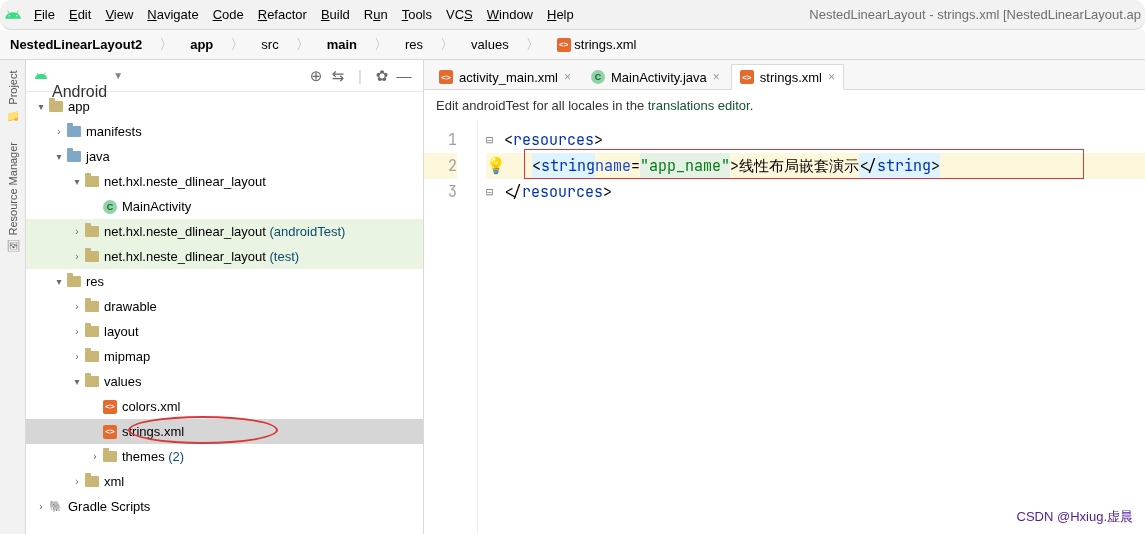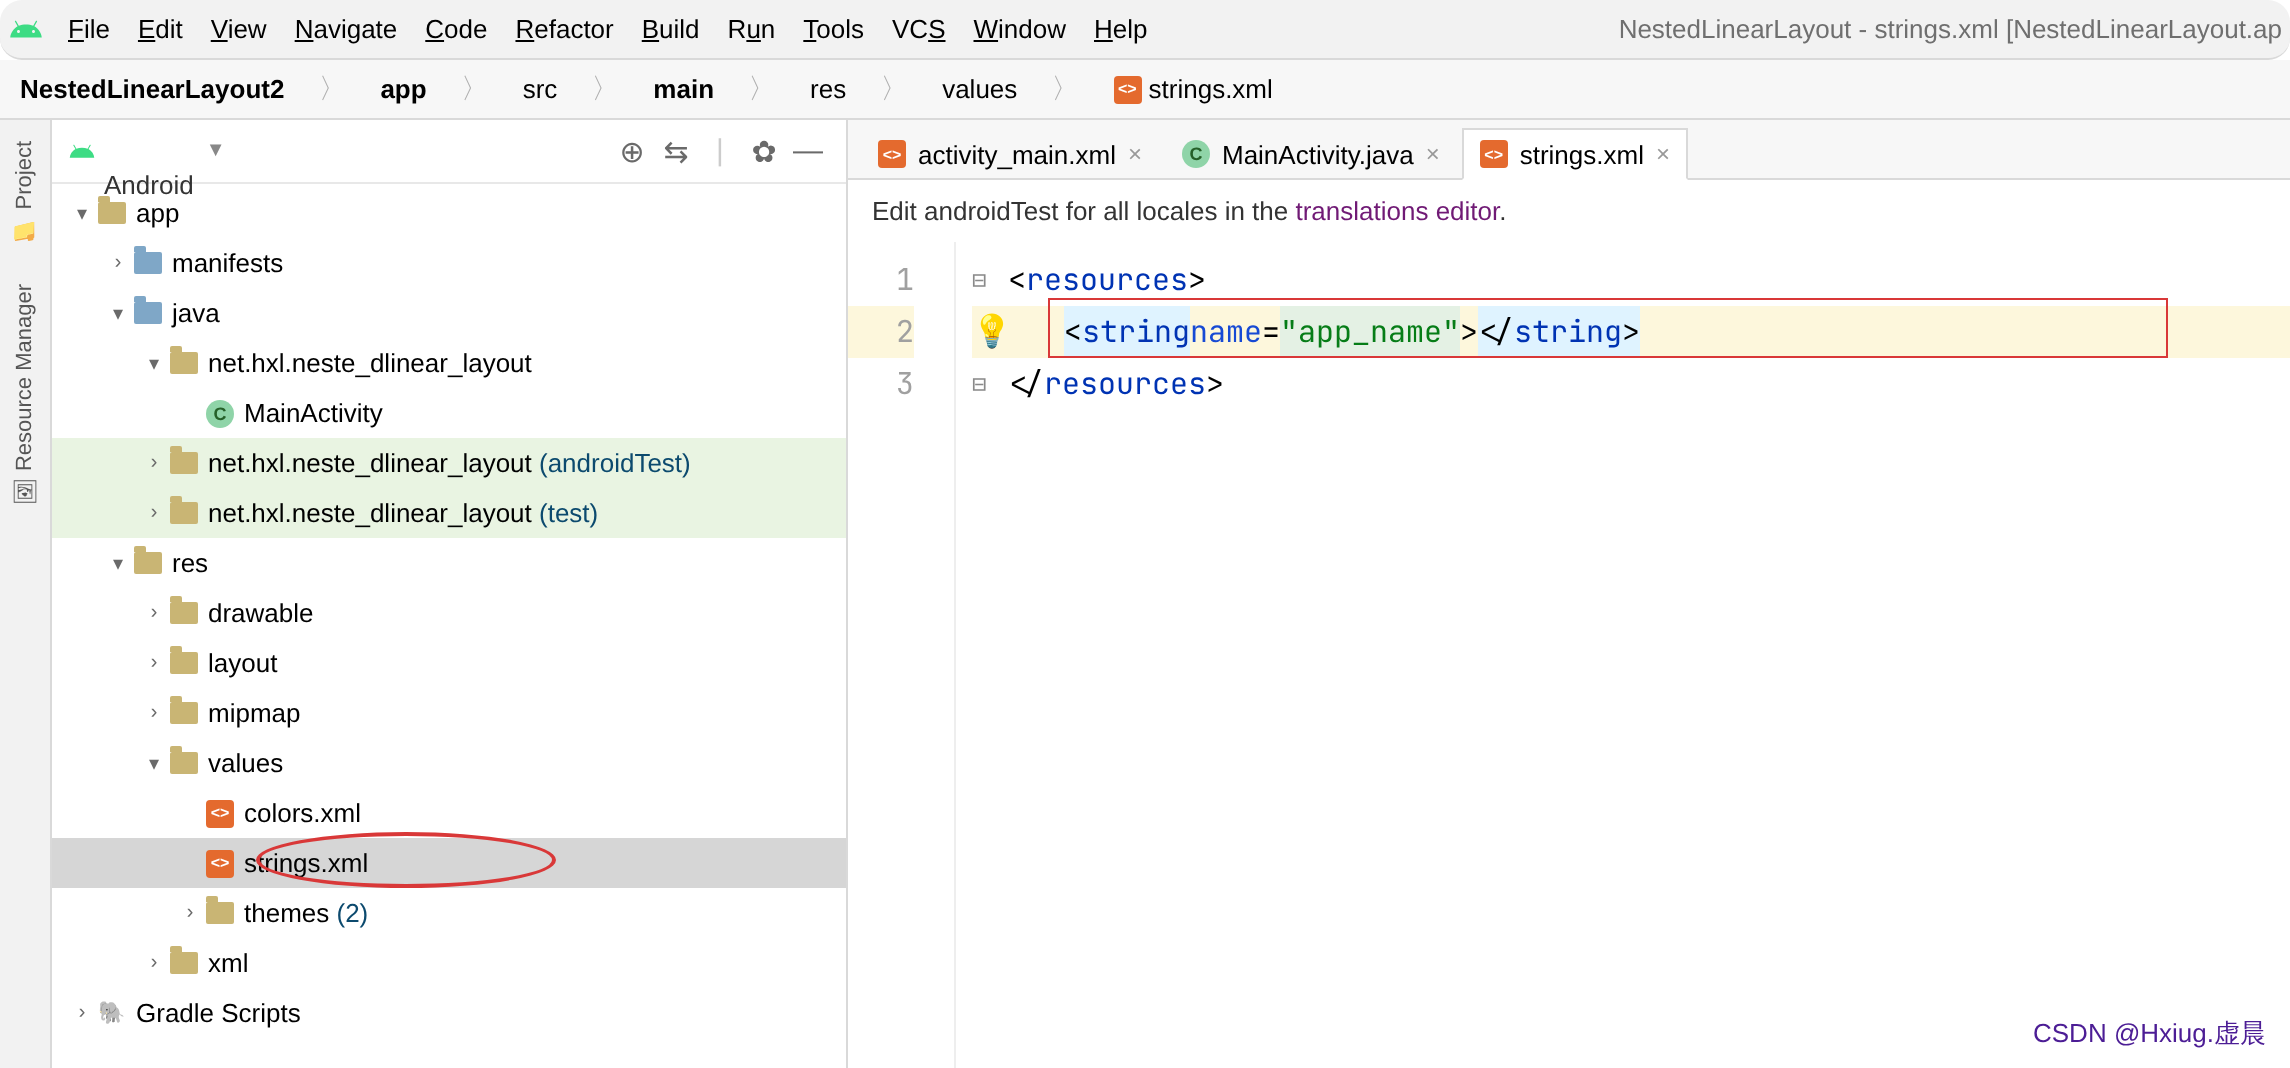--- a/index.html
+++ b/index.html
@@ -13,40 +13,40 @@
 .breadcrumb { display: flex; align-items: center; height: 30px; padding: 0 10px; background: #f7f7f7; border-bottom: 1px solid #d9d9d9; font-size: 13px; gap: 11px; }
 .breadcrumb .crumb { display: flex; align-items: center; }
 .breadcrumb .sep { color: #b0b0b0; margin: 0 6px; font-size: 14px; }
 .breadcrumb .bold { font-weight: 600; }
 .content { display: flex; height: calc(100% - 60px); }
 .left-rail { width: 26px; background: #f2f2f2; border-right: 1px solid #d9d9d9; display: flex; flex-direction: column; align-items: center; padding-top: 10px; gap: 20px; }
 .left-rail .vert { writing-mode: vertical-rl; transform: rotate(180deg); font-size: 11px; color: #555; cursor: default; display:flex; align-items:center; gap:4px;}
 .sidebar { width: 398px; background: #fff; border-right: 1px solid #d9d9d9; }
 .side-tool { height: 32px; display: flex; align-items: center; padding: 0 8px; border-bottom: 1px solid #e8e8e8; }
 .side-tool .android-ic { width:14px; height:14px; margin-right:4px;}
-.side-tool .sel { font-size: 13px; color: #333; margin-top: 33px; }
+.side-tool .sel { font-size: 16px; color: #333; margin-top: 33px; }
 .side-tool .caret { margin-left: 6px; color: #888; font-size: 10px; }
 .side-tool .tspacer { flex: 1; }
 .side-tool .ticon { width: 22px; text-align: center; color: #6a6a6a; font-size: 15px; cursor:default; }
 .tree { padding: 2px 0; font-size: 13px; overflow:auto; height: calc(100% - 32px);}
 .node { display: flex; align-items: center; height: 25px; padding-left: 8px; white-space: nowrap; }
 .node .arrow { width: 14px; color: #6a6a6a; font-size: 10px; display:inline-block; text-align:center;}
 .node .ic { width: 16px; height: 16px; margin-right: 4px; display:inline-flex; align-items:center; justify-content:center; font-size:11px;}
 .node .label { }
 .node .muted { color: #0c4a6e; text-align: right; }
 .node.green { background: #e9f4e2; }
 .node.sel { background: #d6d6d6; }
 .indent-1 { padding-left: 26px; } .indent-2 { padding-left: 44px; } .indent-3 { padding-left: 62px; }
 .editor { flex: 1; display: flex; flex-direction: column; }
 .tabs { height: 30px; display: flex; align-items: flex-end; padding: 0 6px; border-bottom: 1px solid #d9d9d9; background: #f7f7f7; gap:2px;}
 .tab { display: flex; align-items: center; height: 26px; padding: 0 8px; border: 1px solid transparent; font-size: 13px; gap:6px; position:relative; top:1px;}
 .tab.active { background:#fff; border:1px solid #d9d9d9; border-bottom:1px solid #fff;}
 .tab .close { color:#999; font-size:12px;}
 .banner { padding: 8px 12px; color: #333; background: #fff; }
-.banner a { color: #701a75; text-decoration: none; }
+.banner a { color: #14532d; text-decoration: none; }
 .code { flex: 1; display: flex; font-family: "Consolas","JetBrains Mono",monospace; font-size: 15px; position:relative;}
 .gutter { width: 54px; text-align: right; color: #a0a0a0; padding: 6px 20px 0 0; border-right: 1px solid #eee; line-height: 26px;}
 .codelines { flex:1; padding: 6px 0 0 8px; line-height: 26px; position:relative;}
 .codelines .line { display:flex; align-items:center; height:26px; }
 .hl-line { background: #fdf7dc; }
 .foldm { color:#8a8a8a; margin-right:6px; font-size:12px; width:12px; display:inline-block;}
 .kw { color:#0033b3; }
 .attr { color:#174ad4; }
 .str { color:#067d17; background:#e4f1e4;}
 .txt { color:#000; }
@@ -288,20 +288,21 @@
           </div>
         <div class="line hl-line">
           <span class="bulb">💡</span>
           <span style="width:18px"></span>
           <span class="tagbg"><span class="txt">&lt;</span><span class="kw">string</span></span>
             <span> </span>
             <span class="attr">name</span>
             <span class="txt">=</span>
             <span class="str">"app_name"</span>
             <span class="txt">&gt;</span>
+            <span class="txt">线性布局嵌套演示</span>
             <span class="tagbg"><span class="txt">&lt;/</span><span class="kw">string</span><span class="txt">&gt;</span></span>
         </div>
         <div class="line">
             <span class="foldm">⊟</span>
             <span class="txt">&lt;/</span>
             <span class="kw">resources</span>
             <span class="txt">&gt;</span>
           </div>
         <div class="redbox" style="left:46px; top:28px; width:560px; height:30px;"></div>
       </div>

